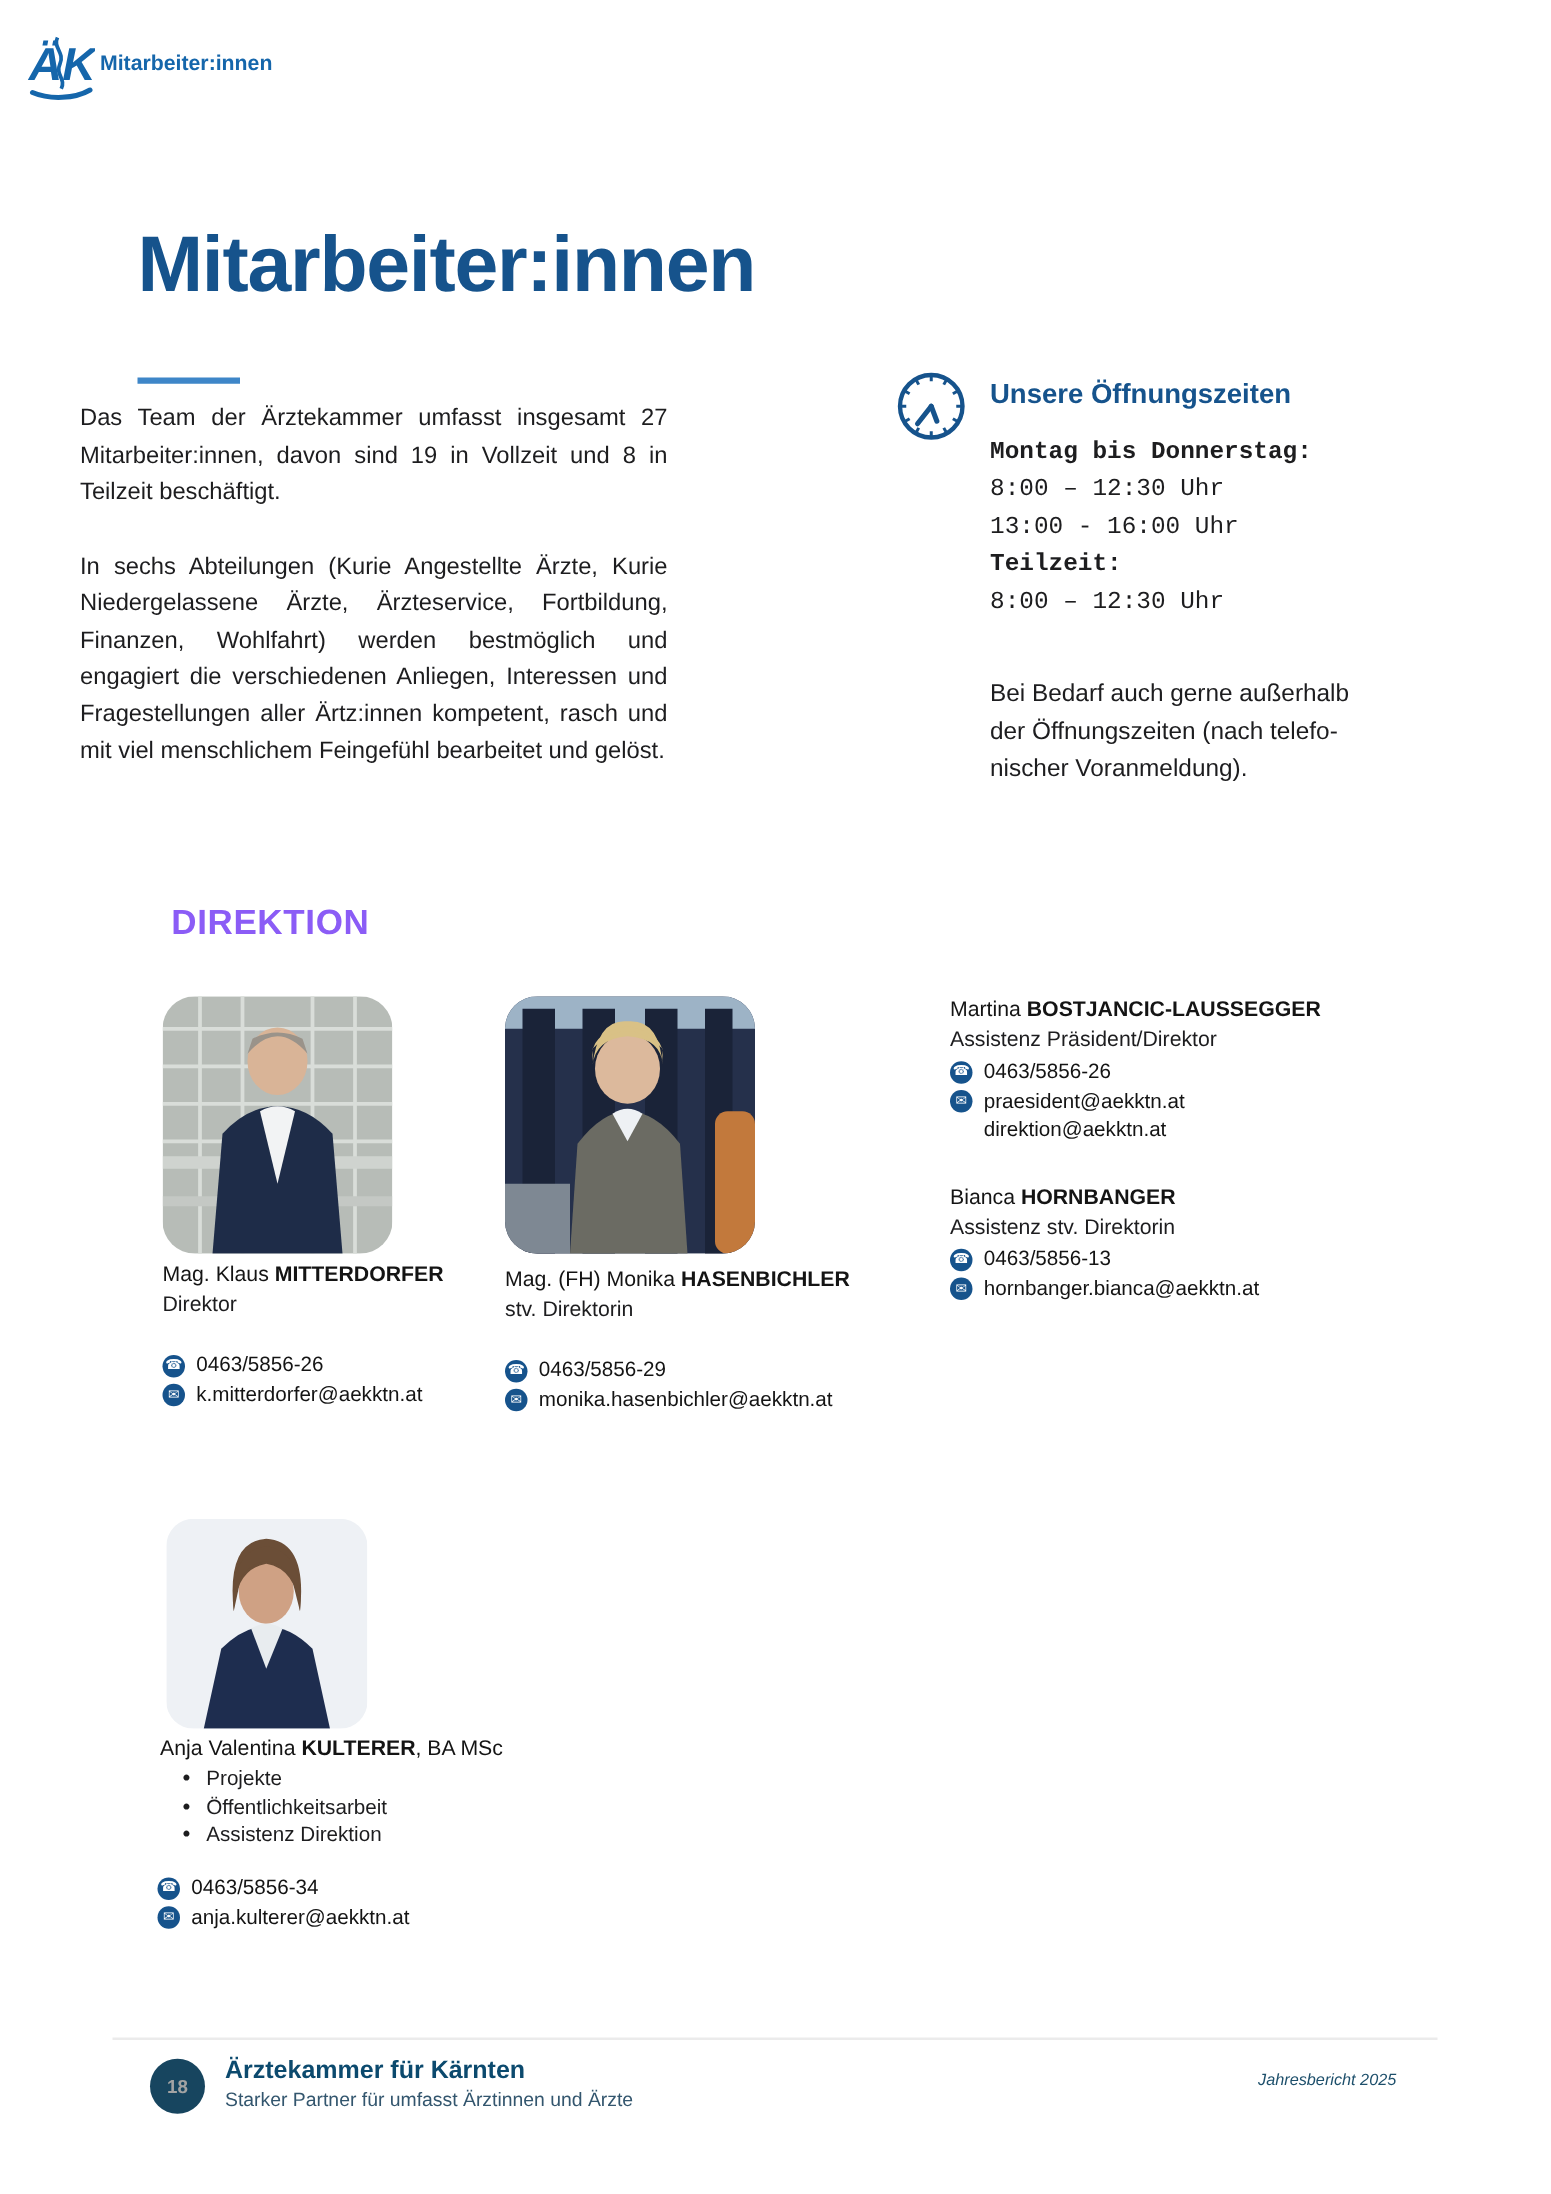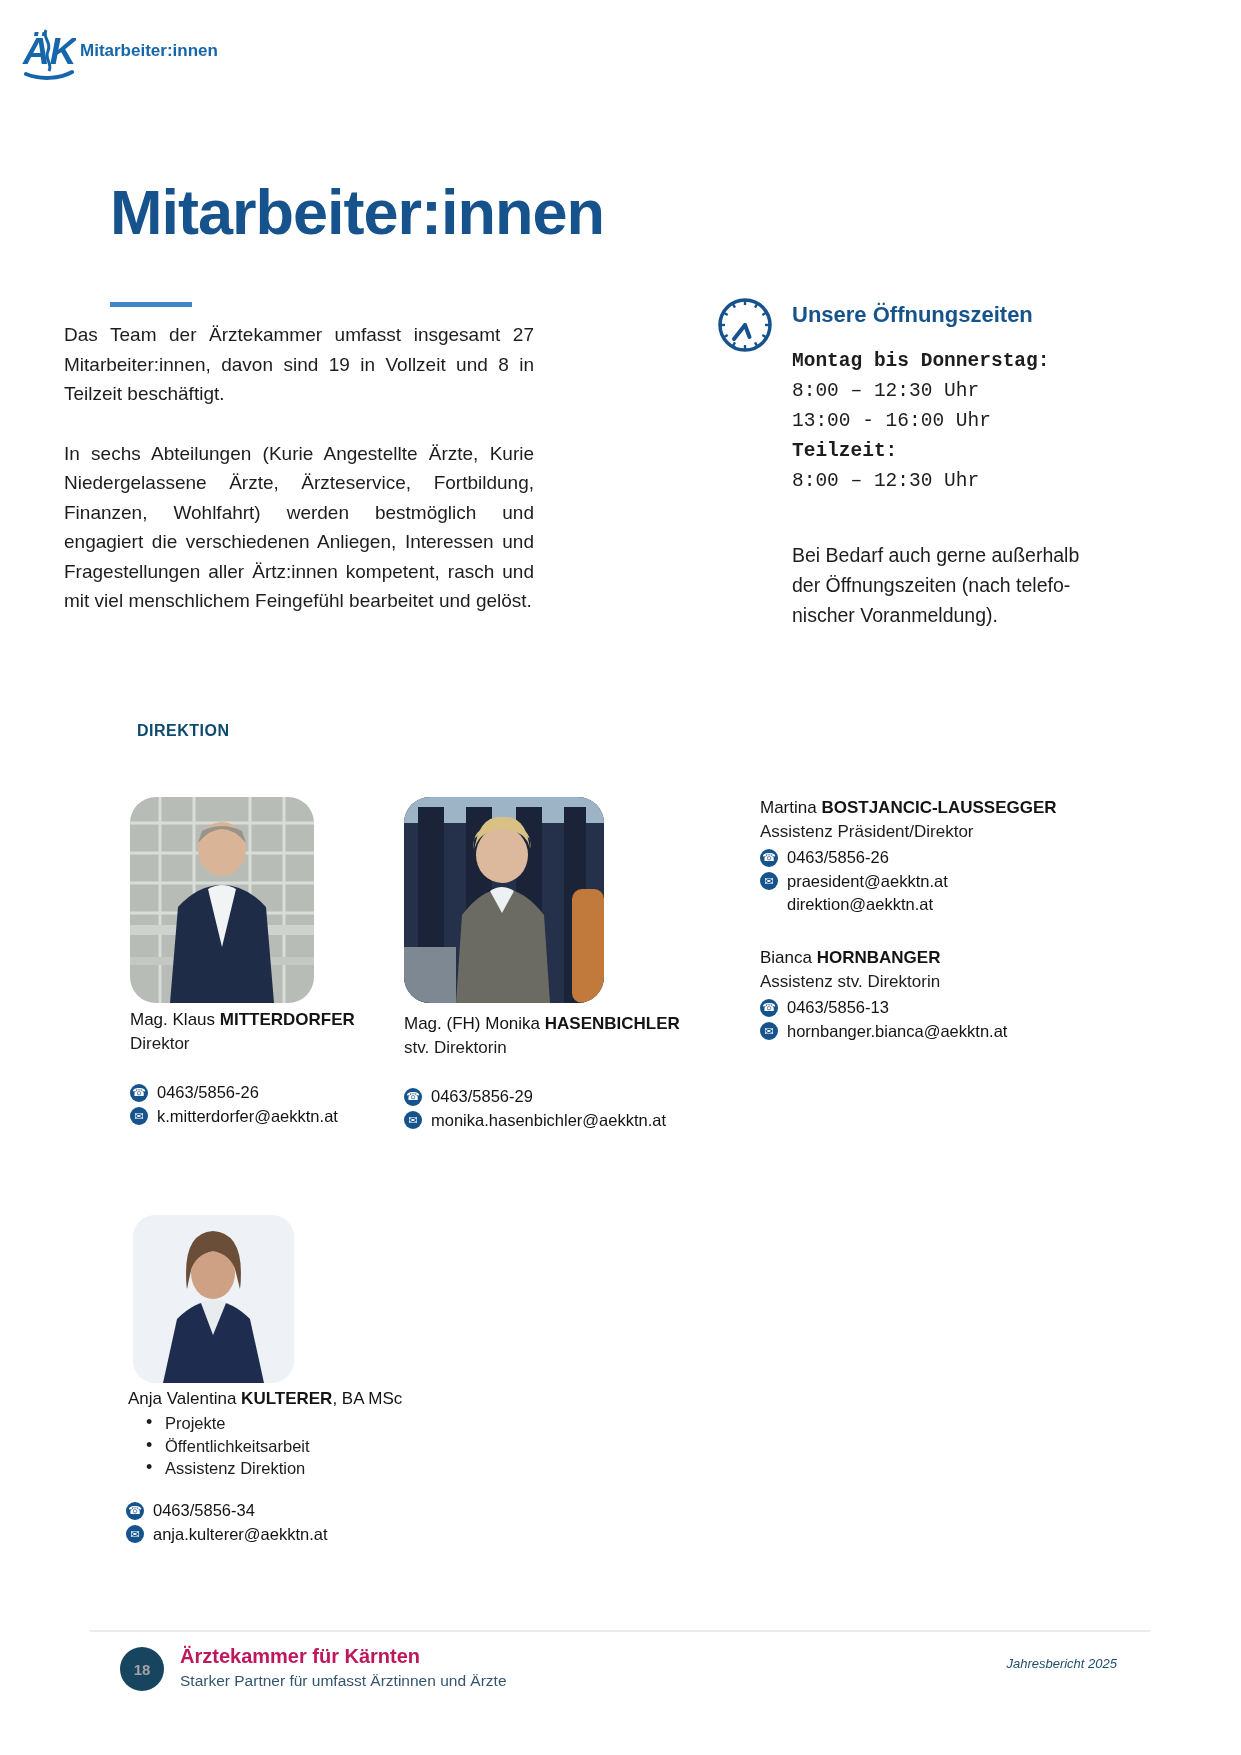--- a/index.html
+++ b/index.html
@@ -19,21 +19,21 @@
   .intro p{margin:0 0 30px 0;}
 
   
   .clock{position:absolute;left:716px;top:296px;width:58px;height:58px;}
   .hours-title{position:absolute;left:792px;top:302px;font-size:22px;font-weight:bold;color:#16538c;}
   .hours-lines{position:absolute;left:792px;top:346px;font-size:19.5px;line-height:30px;font-family:Liberation Mono, monospace;}
   .hours-lines .b{font-weight:bold;}
   .hours-note{position:absolute;left:792px;top:540px;font-size:19.5px;line-height:30px;}
 
   
-  .h2{position:absolute;left:137px;top:722px;font-size:16px;font-weight:bold;color:#0c4a6e;letter-spacing:.5px;}
+  .h2{position:absolute;left:137px;top:722px;font-size:28px;font-weight:bold;color:#8b5cf6;letter-spacing:.5px;}
 
   
   .photo{position:absolute;overflow:hidden;border-radius:26px;}
   .photo svg{display:block;width:100%;height:100%;}
   .photo-1{left:130px;top:797px;width:184px;height:206px;}
   .photo-2{left:404px;top:797px;width:200px;height:206px;}
   .photo-3{left:133px;top:1215px;width:161px;height:168px;border-radius:22px;}
 
   
   .nameblock{position:absolute;font-size:17px;line-height:24px;color:#141414;}
@@ -48,21 +48,21 @@
   
   .bullets{position:absolute;left:128px;top:1412px;font-size:16.5px;line-height:22.5px;}
   .bullets div{padding-left:37px;position:relative;}
   .bullets div::before{content:"•";position:absolute;left:18px;top:-1px;font-size:18px;}
 
   
   .foot-line{position:absolute;left:90px;top:1630px;width:1060px;height:2px;background:#ebebeb;}
   .page-badge{position:absolute;left:120px;top:1647px;width:44px;height:44px;border-radius:50%;
               background:#17455f;color:#a3a3a3;font-size:15px;font-weight:bold;
               display:flex;align-items:center;justify-content:center;}
-  .foot-org{position:absolute;left:180px;top:1645px;font-size:20px;font-weight:bold;color:#be185d;}
+  .foot-org{position:absolute;left:180px;top:1645px;font-size:20px;font-weight:bold;color:#0c4a6e;}
   .foot-tag{position:absolute;left:180px;top:1672px;font-size:15.5px;color:#33566e;}
   .foot-report{position:absolute;right:124px;top:1656px;font-size:13px;font-style:italic;color:#1d4f6b;}
 </style>
 </head>
 <body>
 
 <div class="page">
 
   <div class="logo">
     <svg viewBox="0 0 54 58">

